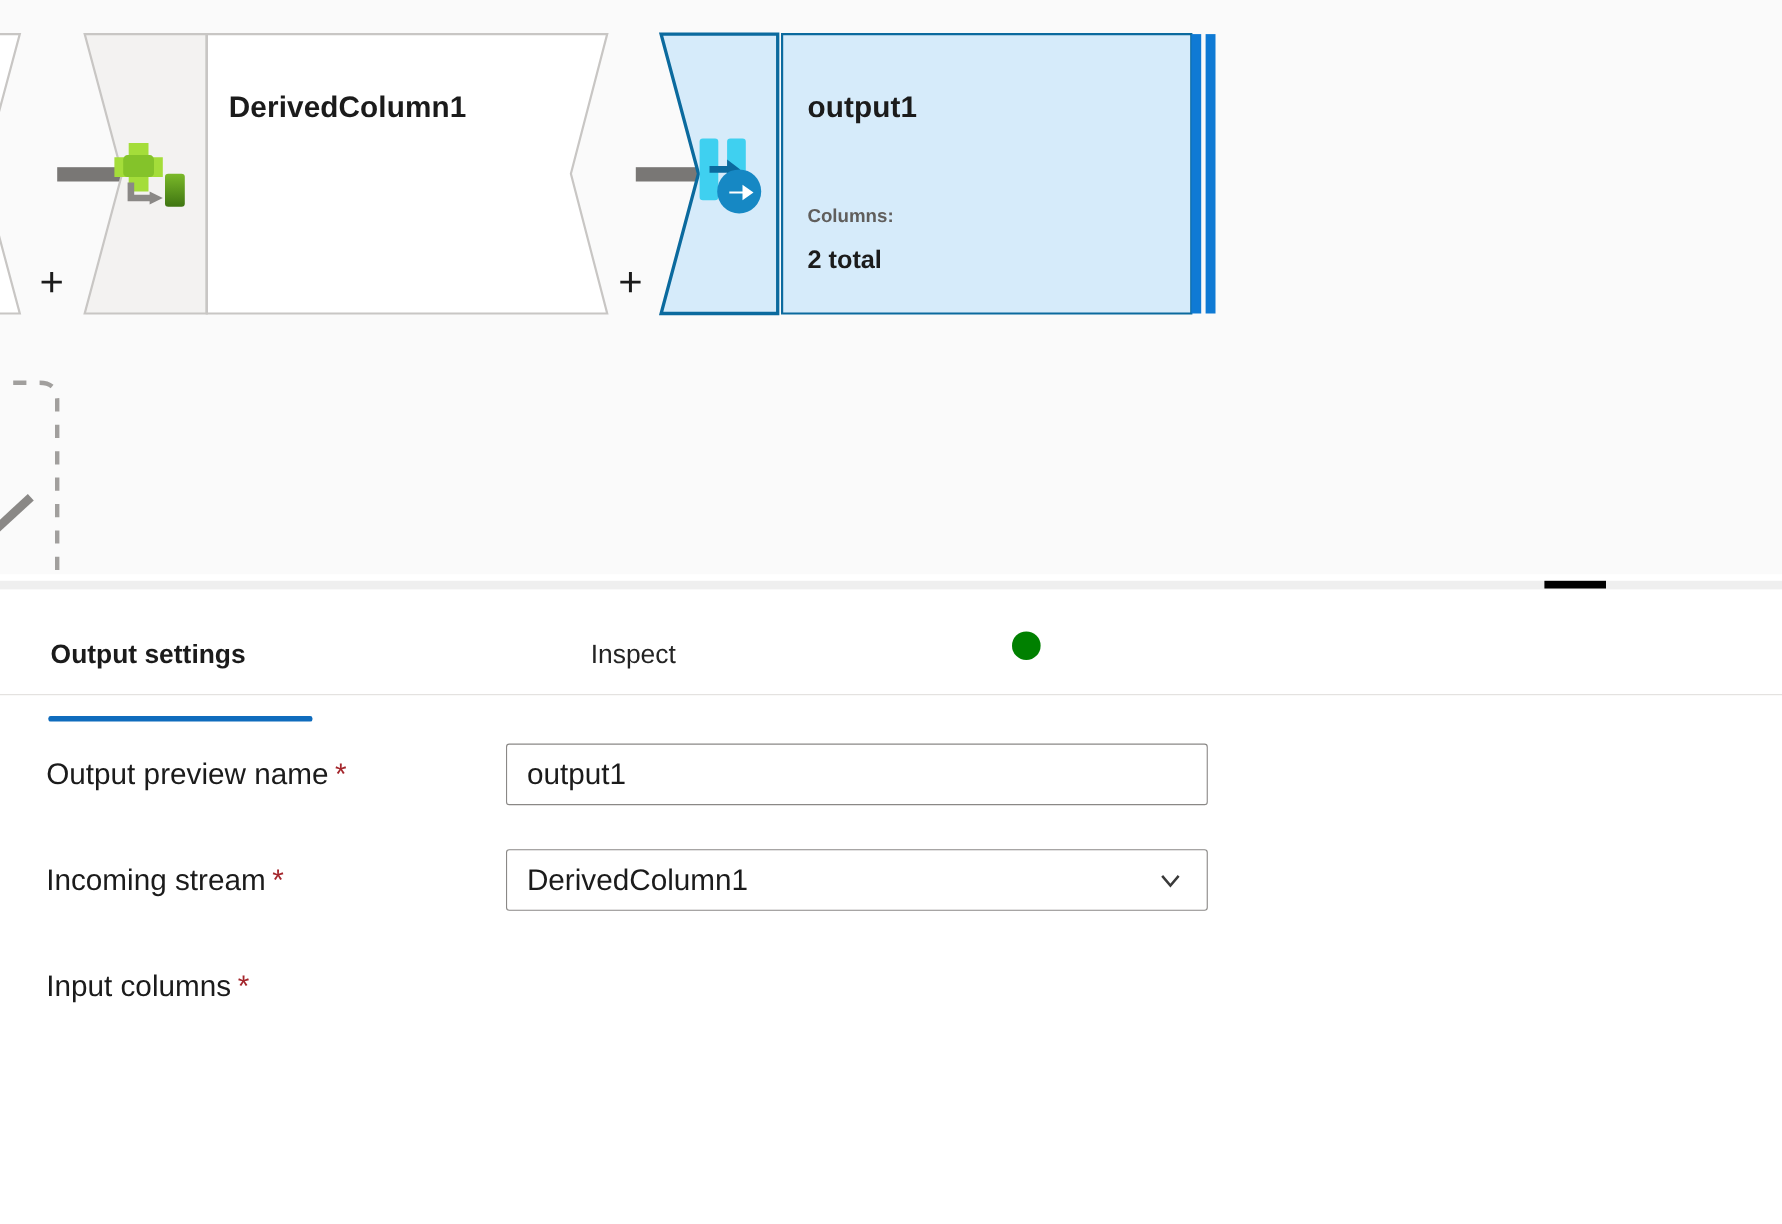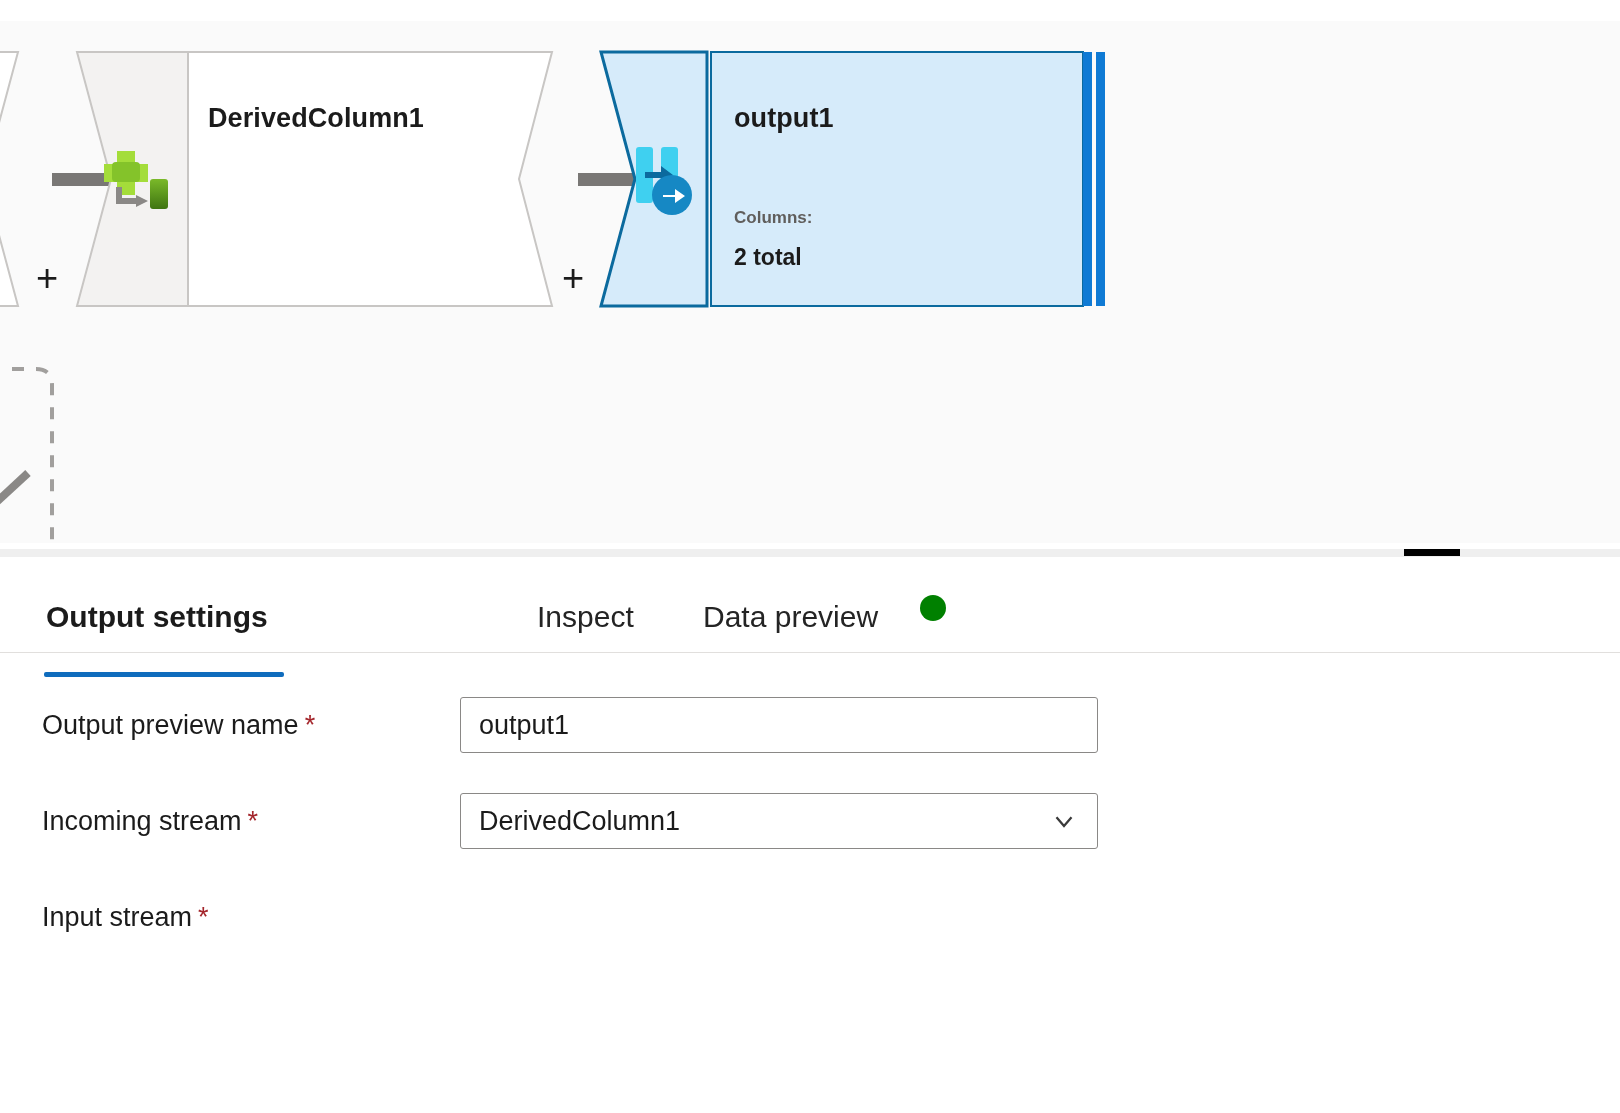--- a/index.html
+++ b/index.html
@@ -4,21 +4,21 @@
 <title>Data flow sink output settings</title>
 <style>
   * { box-sizing: border-box; }
   html, body {
     margin: 0; padding: 0;
     width: 1620px; height: 1113px;
     background: #ffffff;
     font-family: "Liberation Sans", sans-serif;
     overflow: hidden;
   }
-  #app { position: relative; width: 1620px; height: 919px; margin-top: 21px; }
+  #app { position: relative; width: 1620px; height: 919px; }
 
   
   .canvas {
     position: absolute; left: 0; top: 0;
     width: 1620px; height: 522px;
     background: #fafafa;
     overflow: hidden;
   }
   .canvas-svg { position: absolute; left: 0; top: 0; }
 
@@ -59,21 +59,21 @@
     width: 1620px; height: 577px; background: #ffffff;
   }
 
   .tabbar { position: absolute; left: 0; top: 24px; width: 1620px; height: 72px; }
   .tabbar-rule {
     position: absolute; left: 0; top: 95px; width: 1620px; height: 1px;
     background: #e1dfdd;
   }
   .tab {
     position: absolute; top: 0; height: 72px;
-    font-size: 30px; color: #242424; white-space: nowrap;
+    font-size: 24px; color: #242424; white-space: nowrap;
     padding: 0 2px; cursor: pointer; background: none; border: none;
     font-family: "Liberation Sans", sans-serif;
     display: flex; align-items: center; text-align: center;
   }
   .tab.active { font-weight: 600; color: #1b1b1b; }
   .tab-underline {
     position: absolute; height: 5px; background: #0F6CBD; border-radius: 2px;
     top: 91px;
   }
   .preview-dot {
@@ -171,21 +171,20 @@
   </div>
 
   <div class="splitter-band"></div>
   <div class="splitter-grip"></div>
 
   <div class="panel">
 
     <div class="tabbar">
       <button class="tab active" style="left:44px;">Output settings</button>
       <button class="tab" style="left:535px;">Inspect</button>
-      <button class="tab" style="left:701px;">Data preview</button>
       <div class="tab-underline" style="left:44px; width:240px;"></div>
     </div>
     <div class="tabbar-rule"></div>
     <div class="preview-dot" style="left:920px; top:38px;"></div>
 
     <div class="form-label" style="left:42px; top:153px;">
       <span>Output preview name</span><span class="req-star">*</span>
     </div>
     <div class="field" style="top:140px;">
       <input type="text" value="output1" style="">
@@ -195,18 +194,18 @@
       <span>Incoming stream</span><span class="req-star">*</span>
     </div>
     <div class="field dropdown" style="top:236px;">
       <span class="dd-value">DerivedColumn1</span>
       <svg width="30" height="30" viewBox="0 0 24 24">
         <path d="M6 9 L12 16 L18 9" fill="none" stroke="#3a3a3a" stroke-width="1.8"></path>
       </svg>
     </div>
 
     <div class="form-label" style="left:42px; top:345px;">
-      <span>Input stream</span><span class="req-star">*</span>
+      <span>Input columns</span><span class="req-star">*</span>
     </div>
 
   </div>
 
 </div>
 
 </body></html>

